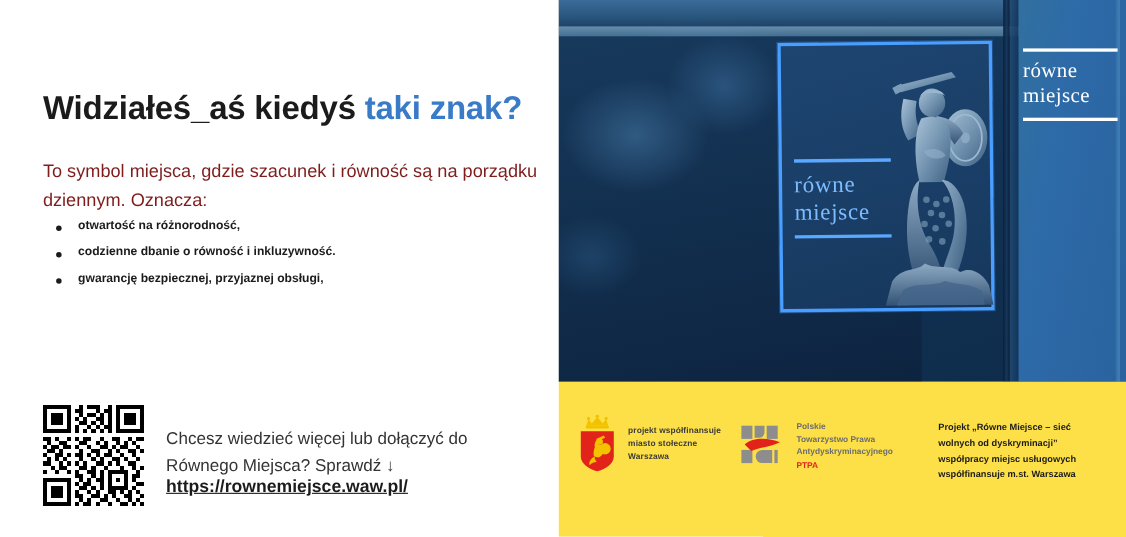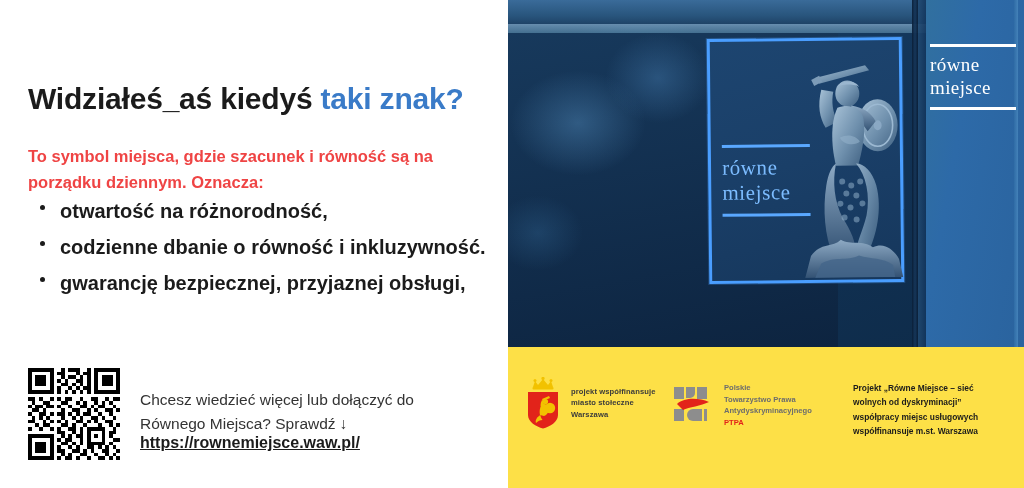--- a/index.html
+++ b/index.html
@@ -5,41 +5,41 @@
   html,body{margin:0;padding:0;}
   body{
     width:1024px;height:488px;
     background:#ffffff;
     font-family:"Liberation Sans", sans-serif;
     overflow:hidden;position:relative;
   }
   .canvas{position:relative;width:1024px;height:488px;overflow:hidden;}
 
   
-  .left-col{position:absolute;left:0;top:0;width:505px;height:488px;background:#fff;}
+  .left-col{position:absolute;left:11px;top:0;width:505px;height:488px;background:#fff;}
 
   .headline{
     position:absolute;left:28px;top:62px;width:470px;
     font-size:30px;font-weight:bold;color:#1b1b1b;
     letter-spacing:-0.2px;line-height:1.15;
   }
   .headline .accent{color:#3a7bc8;}
 
   .lede{
     position:absolute;left:28px;top:126px;width:450px;
-    font-size:16.5px;color:#ef4444;line-height:1.62;font-weight:bold;
+    font-size:16.5px;color:#7f1d1d;line-height:1.62;font-weight:normal;
   }
 
   .bullets{
     position:absolute;left:28px;top:198px;width:470px;
     margin:0;padding:0;list-style:none;
   }
   .bullets li{
     position:relative;padding-left:32px;margin-bottom:9px;
-    font-size:20px;font-weight:bold;color:#1b1b1b;line-height:1.35;
+    font-size:11px;font-weight:bold;color:#1b1b1b;line-height:1.35;
   }
   .bullets li .dot{
     position:absolute;left:12px;top:7px;width:5px;height:5px;
     border-radius:50%;background:#1b1b1b;
   }
 
   
   .qr-block{position:absolute;left:28px;top:368px;}
   .qr-code{width:92px;height:92px;display:block;}
   .qr-text{

